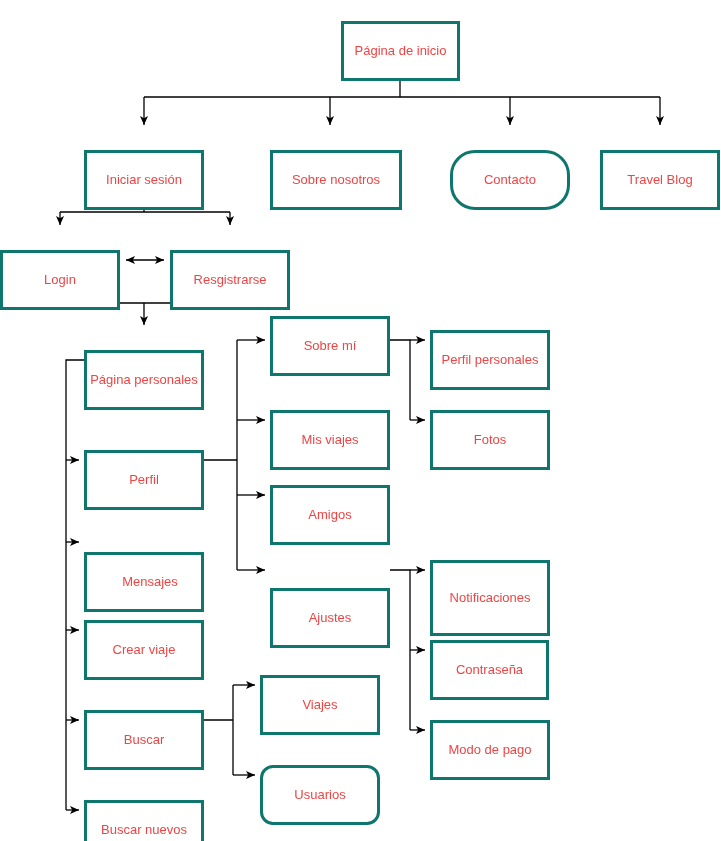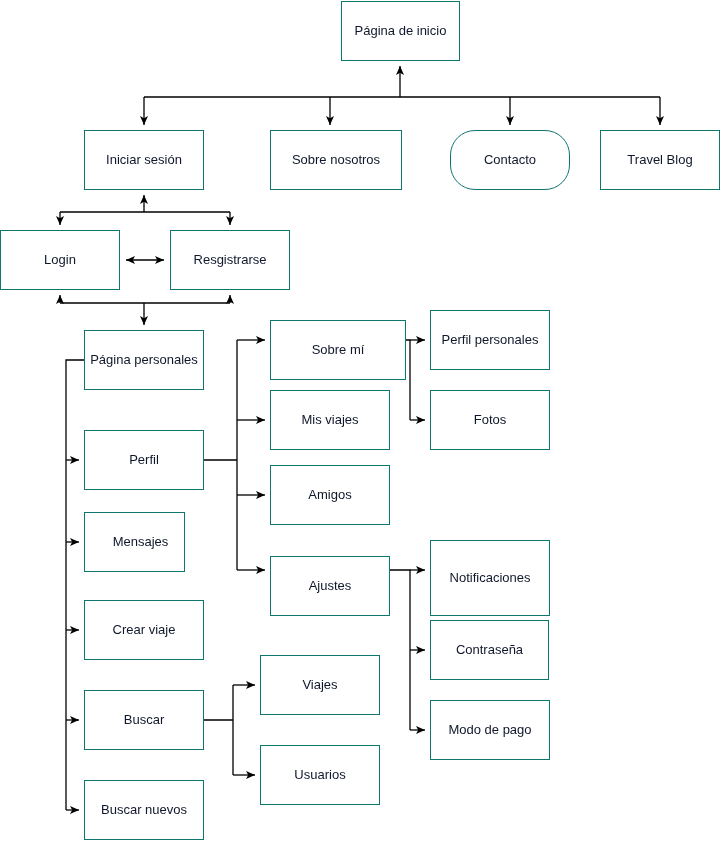--- a/index.html
+++ b/index.html
@@ -23,32 +23,33 @@
     position: absolute;
     left: 0;
     top: 0;
     width: 721px;
     height: 841px;
     pointer-events: none;
   }
   .node {
     position: absolute;
     box-sizing: border-box;
-    border: 1px solid #0f766e;
+    border: 3px solid #0f766e;
     background: #ffffff;
     display: flex;
     align-items: center;
     justify-content: center;
     text-align: center;
-    color: #0f172a;
+    color: #ef4444;
     font-size: 13px;
     line-height: 1.2;
     font-family: "Liberation Sans", sans-serif;
     z-index: 2;
     cursor: default;
+    margin-top: 20px;
   }
   .node-label {
     display: block;
     padding: 0 4px;
     white-space: nowrap;
   }
 </style>
 </head>
 <body>
 
@@ -150,57 +151,57 @@
   </div>
 
   <div class="node" style="left:84px; top:330px; width:120px; height:60px;">
     <span class="node-label">Página personales</span>
   </div>
 
   <div class="node" style="left:84px; top:430px; width:120px; height:60px;">
     <span class="node-label">Perfil</span>
   </div>
 
-  <div class="node" style="left:84px; top:512px; width:101px; height:60px;padding-left:12px;">
+  <div class="node" style="left:84px; top:532px; width:120px; height:60px;padding-left:12px;">
     <span class="node-label">Mensajes</span>
   </div>
 
   <div class="node" style="left:84px; top:600px; width:120px; height:60px;">
     <span class="node-label">Crear viaje</span>
   </div>
 
   <div class="node" style="left:84px; top:690px; width:120px; height:60px;">
     <span class="node-label">Buscar</span>
   </div>
 
   <div class="node" style="left:84px; top:780px; width:120px; height:60px;">
     <span class="node-label">Buscar nuevos</span>
   </div>
 
-  <div class="node" style="left:270px; top:320px; width:136px; height:60px;">
+  <div class="node" style="left:270px; top:296px; width:120px; height:60px;">
     <span class="node-label">Sobre mí</span>
   </div>
 
   <div class="node" style="left:270px; top:390px; width:120px; height:60px;">
     <span class="node-label">Mis viajes</span>
   </div>
 
   <div class="node" style="left:270px; top:465px; width:120px; height:60px;">
     <span class="node-label">Amigos</span>
   </div>
 
-  <div class="node" style="left:270px; top:556px; width:120px; height:60px;">
+  <div class="node" style="left:270px; top:568px; width:120px; height:60px;">
     <span class="node-label">Ajustes</span>
   </div>
 
   <div class="node" style="left:260px; top:655px; width:120px; height:60px;">
     <span class="node-label">Viajes</span>
   </div>
 
-  <div class="node" style="left:260px; top:745px; width:120px; height:60px;">
+  <div class="node" style="left:260px; top:745px; width:120px; height:60px;border-radius:13px;">
     <span class="node-label">Usuarios</span>
   </div>
 
   <div class="node" style="left:430px; top:310px; width:120px; height:60px;">
     <span class="node-label">Perfil personales</span>
   </div>
 
   <div class="node" style="left:430px; top:390px; width:120px; height:60px;">
     <span class="node-label">Fotos</span>
   </div>

